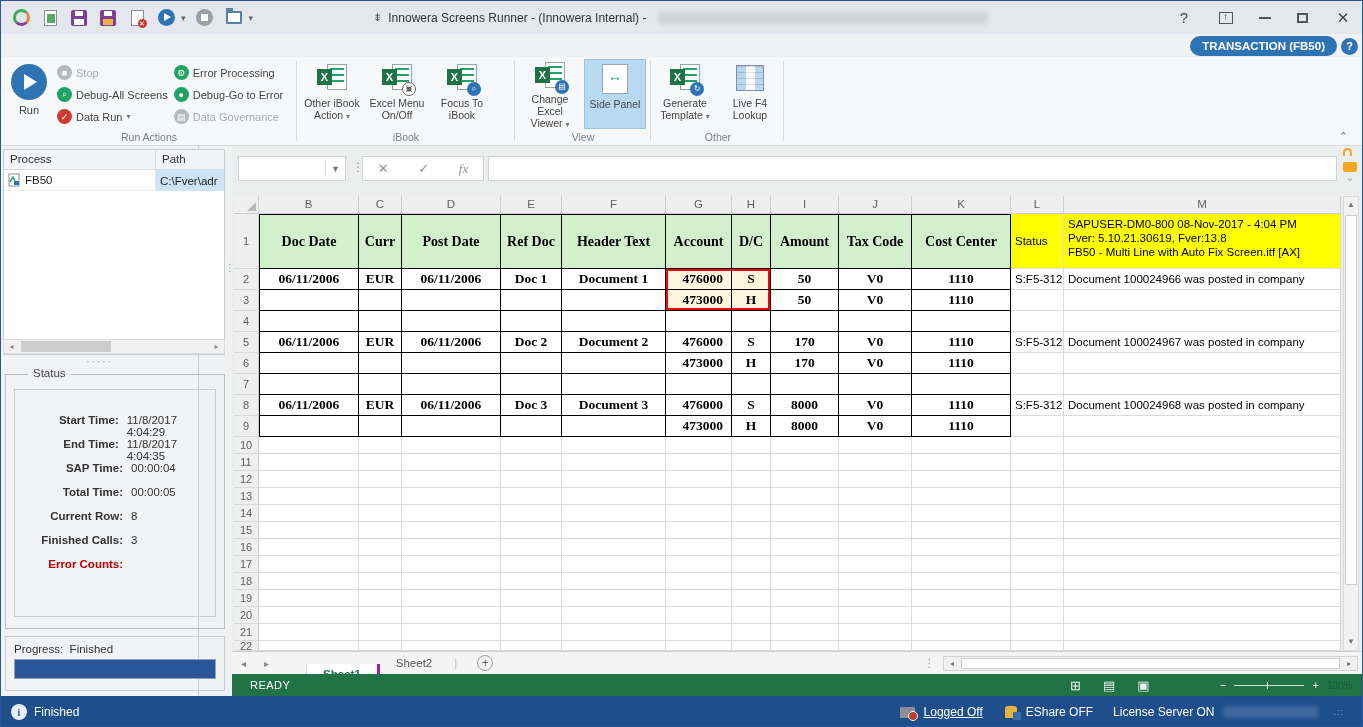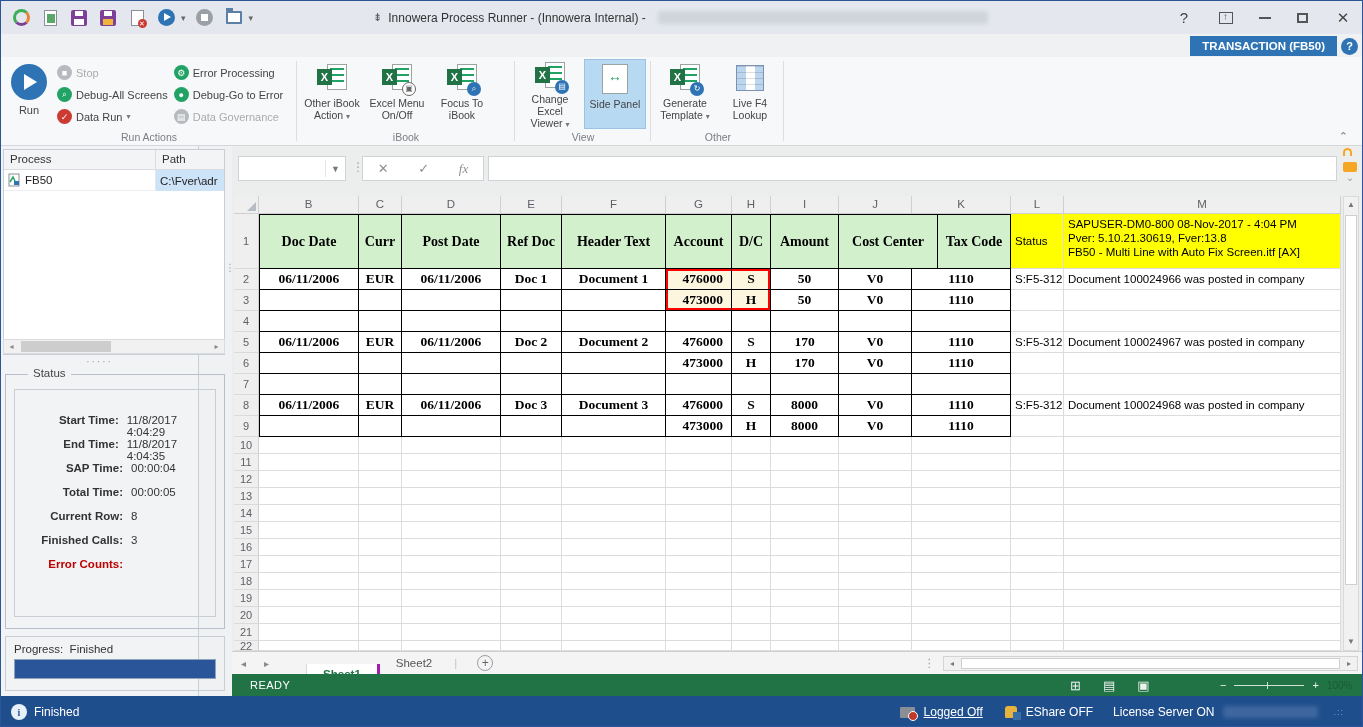--- a/index.html
+++ b/index.html
@@ -23,21 +23,21 @@
   .wc-min{width:12px;height:2px;background:#555;}
   .wc-max{width:11px;height:10px;border:2px solid #555;}
   .wc-rest{width:14px;height:12px;border:1px solid #555;position:relative;}
   .wc-rest:before{content:"↑";position:absolute;left:3px;top:-2px;font-size:10px;color:#555;}
   
   .tabrow{position:absolute;left:0;top:33px;width:100%;height:23px;background:#f0f1f2;display:flex;align-items:flex-end;}
   .tab-file{background:#2a5699;color:#fff;font-weight:bold;font-size:11.5px;padding:5px 17px;height:23px;margin-left:8px;}
   .rtab{font-size:11.5px;color:#3e4450;padding:5px 13px;height:23px;}
   .rtab.active{background:#fff;color:#2a5699;border:1px solid #d5d7da;border-bottom:none;}
   .trans-wrap{position:absolute;right:4px;top:35px;display:flex;align-items:center;gap:4px;}
-  .trans-btn{background:#2e74b5;color:#fff;font-weight:bold;font-size:11.5px;padding:4px 12px;border-radius:0;}
+  .trans-btn{background:#2e74b5;color:#fff;font-weight:bold;font-size:11.5px;padding:4px 12px;border-radius:10px;}
   .help-circle{width:17px;height:17px;border-radius:50%;background:#2e74b5;color:#fff;font-weight:bold;font-size:11px;display:flex;align-items:center;justify-content:center;}
   
   .ribbon{position:absolute;left:0;top:56px;width:100%;height:89px;background:#f7f8f9;border-bottom:1px solid #d5d7da;}
   .rgroup{position:absolute;top:0;height:88px;}
   .rgroup .glabel{position:absolute;bottom:2px;left:0;right:0;text-align:center;font-size:10.5px;color:#7a7e85;}
   .gsep{position:absolute;top:4px;width:1px;height:80px;background:#dcdee2;}
   .bigbtn{display:inline-flex;flex-direction:column;align-items:center;justify-content:flex-start;width:62px;height:70px;padding-top:3px;font-size:10.5px;color:#444;text-align:center;line-height:12px;}
   .bigbtn.sel{background:#b8d9f2;border:1px solid #9cc3e5;}
   .bigbtn .bicon{width:32px;height:32px;margin-bottom:3px;display:flex;align-items:center;justify-content:center;}
   .smallrow{display:flex;align-items:center;gap:4px;height:19px;font-size:11px;color:#444;white-space:nowrap;}
@@ -201,21 +201,21 @@
       <span class="qbtn">
           <span class="qstop"></span>
         </span>
       <span class="qbtn">
           <span class="qfolder"></span>
         </span>
       <span class="qcaret">▾</span>
     </div>
     <div class="title-text">
       <span class="pin-glyph">⇟</span>
-      <span>Innowera Process Runner - (Innowera Internal) -</span>
+      <span>Innowera Screens Runner - (Innowera Internal) -</span>
       <span class="redact t"></span>
     </div>
     <div class="wincontrols">
       <span class="wc">?</span>
       <span class="wc-rest"></span>
       <span class="wc-min"></span>
       <span class="wc-max"></span>
       <span class="wc">✕</span>
     </div>
   </div>
@@ -468,22 +468,22 @@
         <div class="g-row" style="height:55px">
           <div class="g-rn">1</div>
           <div class="hgreen first" style="width:100px">Doc Date</div>
           <div class="hgreen" style="width:43px">Curr</div>
           <div class="hgreen" style="width:99px">Post Date</div>
           <div class="hgreen" style="width:61px">Ref Doc</div>
           <div class="hgreen" style="width:104px">Header Text</div>
           <div class="hgreen" style="width:66px">Account</div>
           <div class="hgreen" style="width:39px">D/C</div>
           <div class="hgreen" style="width:68px">Amount</div>
+          <div class="hgreen" style="width:73px">Tax Code</div>
           <div class="hgreen" style="width:99px">Cost Center</div>
-          <div class="hgreen" style="width:73px">Tax Code</div>
           <div class="c hyellow" style="width:53px;line-height:49px;">Status</div>
           <div class="c hyellow" style="width:277px">
             <div>SAPUSER-DM0-800 08-Nov-2017 - 4:04 PM</div>
             <div>Pver: 5.10.21.30619, Fver:13.8</div>
             <div>FB50 - Multi Line with Auto Fix Screen.itf [AX]</div>
           </div>
         </div>
         <div class="g-row" style="height:21px">
           <div class="g-rn">2</div>
           <div class="c al-c dser bx bxl" style="width:100px;line-height:20px;">06/11/2006</div>

